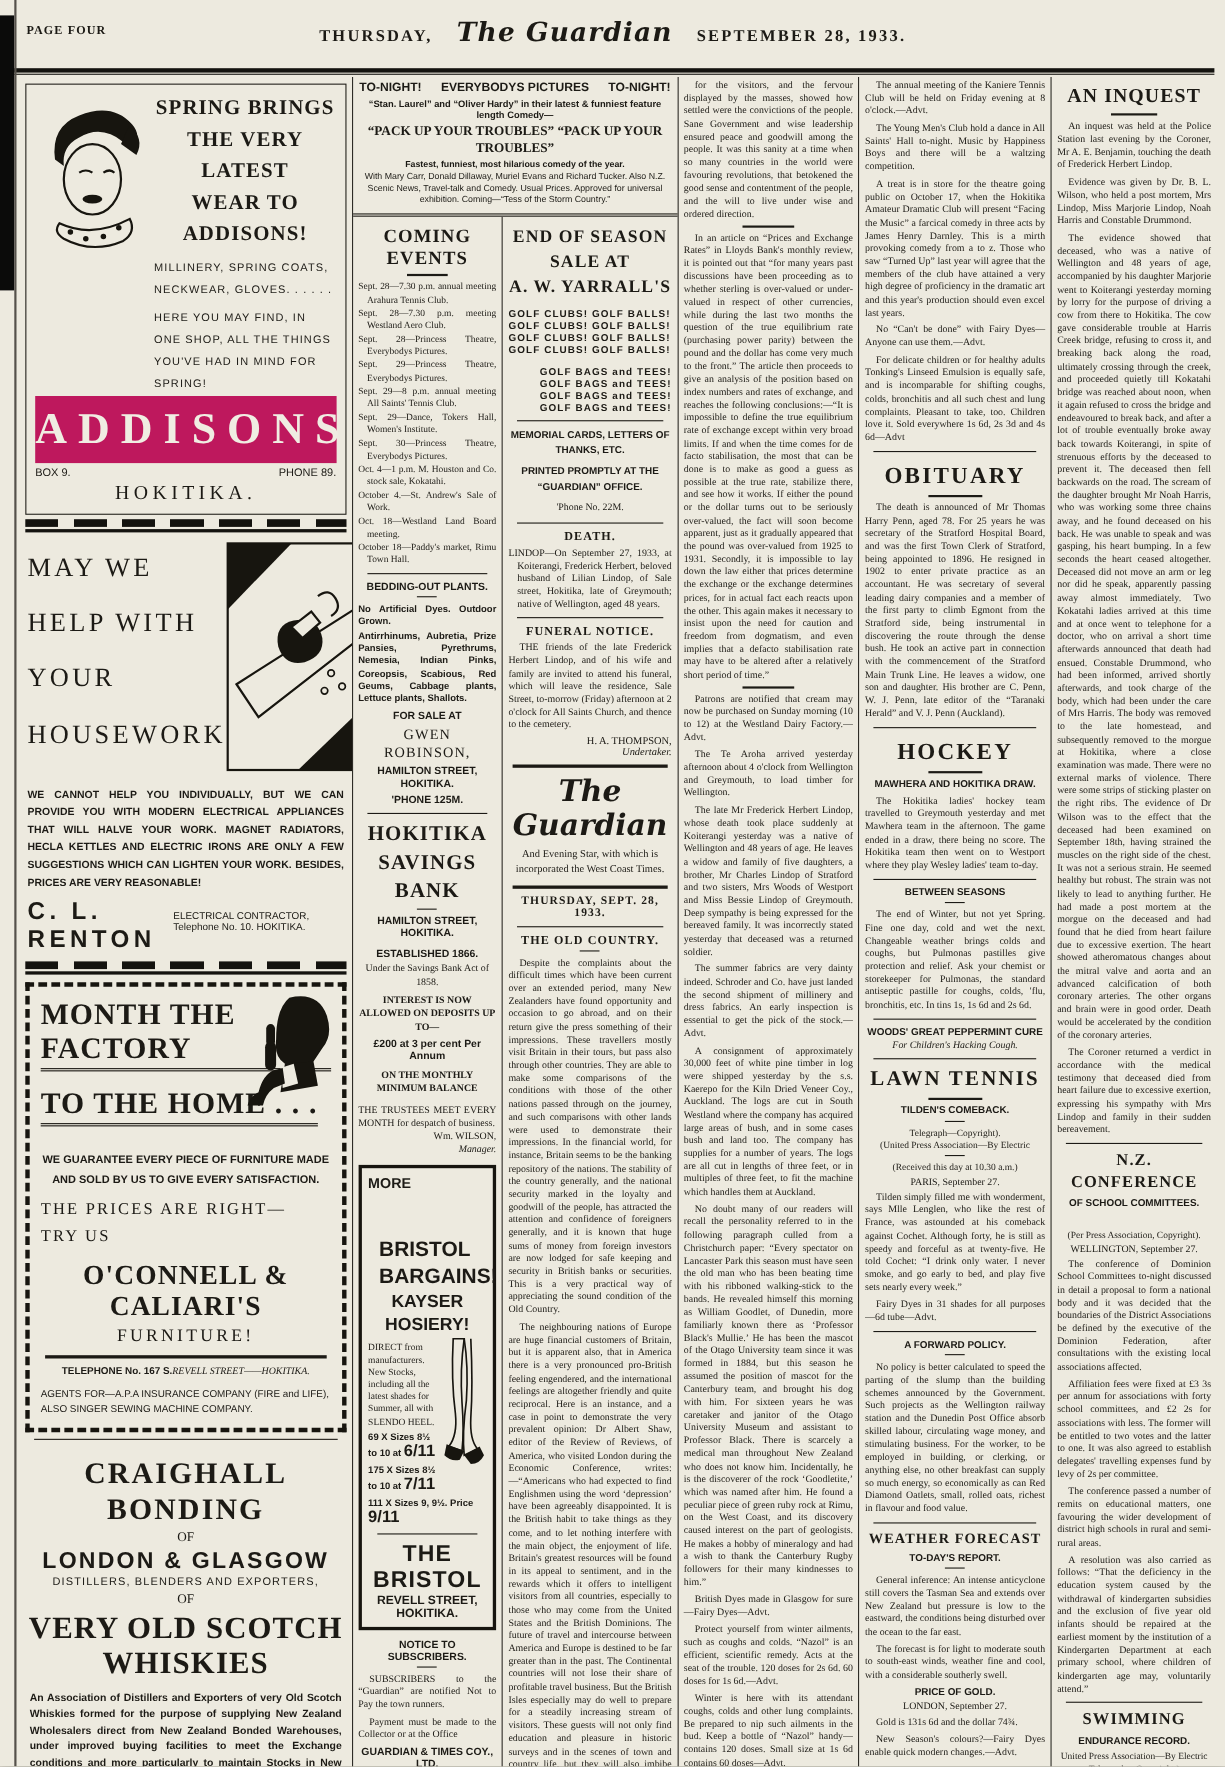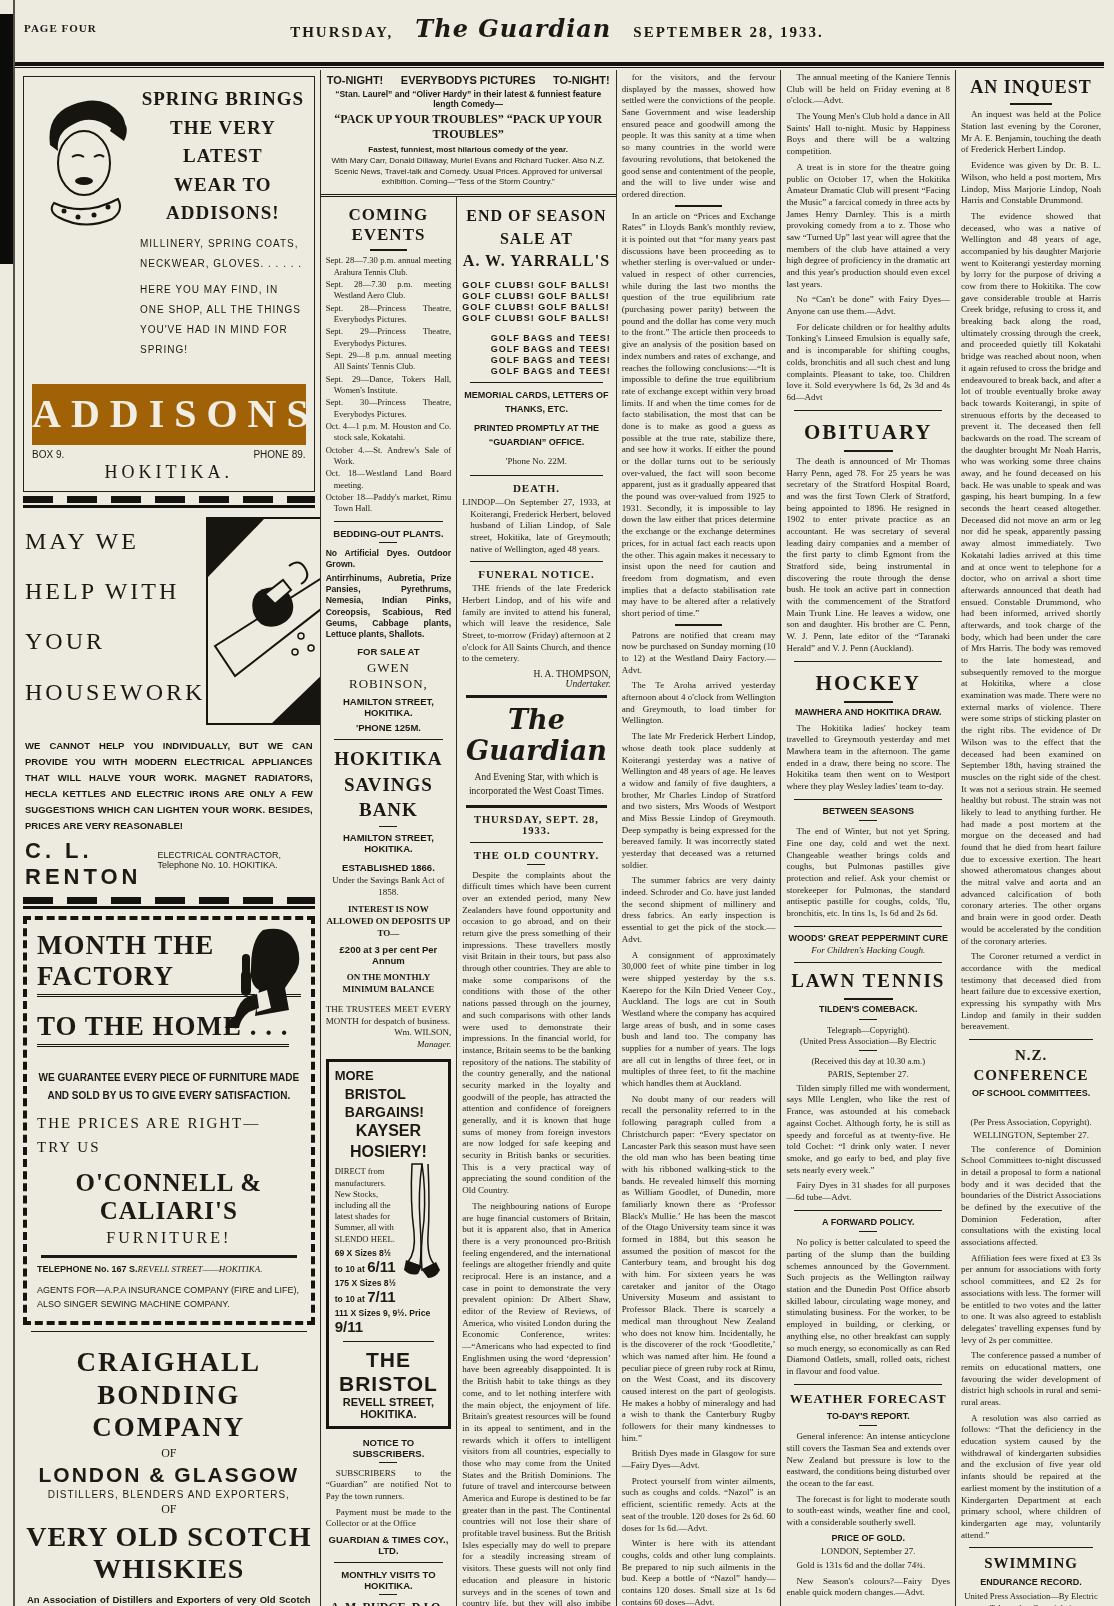--- a/index.html
+++ b/index.html
@@ -44,36 +44,36 @@
   .dash{width:18px;height:1px;background:#1c1a15;margin:3px auto 5px auto;}
 
   
   .ad-box{border:1px solid #24221c;margin:4px 0;padding:8px;position:relative;}
   .deco{height:13px;margin:3px 0;background:
       repeating-linear-gradient(90deg,#14130f 0 30px,transparent 30px 44px),
       linear-gradient(#14130f 0 0);background-size:100% 7px,100% 3px;
       background-position:0 0,0 9px;background-repeat:repeat-x,repeat-x;}
   .addisons-head{font-size:19px;font-weight:bold;letter-spacing:1px;line-height:1.5;text-align:center;}
   .addisons-sub{font-size:10px;font-family:"Liberation Sans",sans-serif;letter-spacing:1px;line-height:2;margin-top:6px;}
-  .addisons-name{background:#a16207;color:#f0ede2;text-align:center;font-size:40px;font-weight:bold;
-                 letter-spacing:10px;padding:6px 0 8px 0;margin-top:24px;font-family:"Liberation Serif",serif;}
+  .addisons-name{background:#be185d;color:#f0ede2;text-align:center;font-size:40px;font-weight:bold;
+                 letter-spacing:10px;padding:6px 0 8px 0;margin-top:0;font-family:"Liberation Serif",serif;}
   .addisons-foot{display:flex;justify-content:space-between;font-size:10px;font-family:"Liberation Sans",sans-serif;margin-top:4px;}
   .addisons-town{text-align:center;font-size:18px;letter-spacing:4px;margin-top:2px;}
   .hw-head{font-size:24px;letter-spacing:3px;line-height:2.1;}
   .hw-body{font-size:9.5px;font-family:"Liberation Sans",sans-serif;font-weight:bold;line-height:1.7;text-align:justify;margin-top:8px;}
   .renton{display:flex;align-items:baseline;margin-top:4px;}
   .renton-name{font-size:22px;letter-spacing:4px;font-family:"Liberation Sans",sans-serif;font-weight:bold;margin-right:10px;}
   .renton-info{font-size:9px;font-family:"Liberation Sans",sans-serif;}
   .fact-box{border:4px solid #17150f;border-style:dashed;margin:6px 0;padding:10px;}
   .fact-head{font-size:27px;font-weight:bold;letter-spacing:1px;border-bottom:3px double #17150f;display:inline-block;padding-bottom:2px;margin-bottom:14px;}
   .fact-body{font-size:10px;font-family:"Liberation Sans",sans-serif;font-weight:bold;text-align:center;line-height:1.8;margin-top:8px;}
   .fact-try{font-size:15px;letter-spacing:2px;text-align:left;margin-top:6px;line-height:1.6;}
   .oconnell{font-size:25px;font-weight:bold;text-align:center;letter-spacing:1px;margin-top:10px;}
   .furniture{font-size:16px;letter-spacing:3px;text-align:center;margin:4px 0 8px 0;}
-  .fact-foot{display:flex;justify-content:flex-start;font-size:9px;margin-top:4px;}
+  .fact-foot{display:flex;justify-content:center;font-size:9px;margin-top:4px;}
   .agents{font-size:9px;font-family:"Liberation Sans",sans-serif;text-align:left;margin-top:10px;line-height:1.5;}
   .craig-h1{font-size:27px;font-weight:bold;text-align:center;letter-spacing:2px;line-height:1.2;margin-top:14px;}
   .craig-of{font-size:12px;text-align:center;margin:2px 0;}
   .craig-h3{font-size:21px;font-weight:bold;text-align:center;letter-spacing:2px;font-family:"Liberation Sans",sans-serif;}
   .craig-h4{font-size:10px;text-align:center;font-family:"Liberation Sans",sans-serif;letter-spacing:1px;margin-top:2px;}
   .craig-h5{font-size:28px;font-weight:bold;text-align:center;letter-spacing:1px;margin:4px 0 8px 0;}
   .craig-body{font-size:9.5px;font-family:"Liberation Sans",sans-serif;font-weight:bold;text-align:justify;line-height:1.55;margin:0 4px 8px 4px;}
 
   
   .tonight{border-bottom:3px double #1c1a15;padding:4px 6px 6px 6px;}
@@ -235,21 +235,20 @@
           <span class="sans b">TELEPHONE No. 167 S.</span>
           <span style="font-style:italic;">REVELL STREET——HOKITIKA.</span>
         </div>
         <div class="agents">AGENTS FOR—A.P.A INSURANCE COMPANY (FIRE and LIFE), ALSO SINGER SEWING MACHINE COMPANY.</div>
       </div>
 
       <div class="rule"></div>
 
       <div>
         <div class="craig-h1">CRAIGHALL  BONDING</div>
-        <div class="craig-h1" style="margin-top:0;">COMPANY</div>
         <div class="craig-of">OF</div>
         <div class="craig-h3">LONDON &amp; GLASGOW</div>
         <div class="craig-h4">DISTILLERS, BLENDERS AND EXPORTERS,</div>
         <div class="craig-of">OF</div>
         <div class="craig-h5">VERY OLD SCOTCH WHISKIES</div>
         <div class="craig-body">An Association of Distillers and Exporters of very Old Scotch Whiskies formed for the purpose of supplying New Zealand Wholesalers direct from New Zealand Bonded Warehouses, under improved buying facilities to meet the Exchange conditions and more particularly to maintain Stocks in New Zealand Bonded Warehouses at Wellington, Auckland, Napier, Christchurch, Dunedin and the West Coast (S.I.)</div>
 
       </div>
     </div>
 
@@ -310,21 +309,21 @@
             <div class="body-txt c b" style="margin-top:6px;">INTEREST IS NOW ALLOWED ON DEPOSITS UP TO—</div>
             <div class="small-head" style="margin-top:5px;">£200 at 3 per cent Per Annum</div>
             <div class="body-txt c b" style="margin-top:6px;">ON THE MONTHLY MINIMUM BALANCE</div>
             <div class="body-txt" style="margin-top:8px;">THE TRUSTEES MEET EVERY MONTH for despatch of business.</div>
             <div class="body-txt r">Wm. WILSON,</div>
             <div class="body-txt r" style="font-style:italic;">Manager.</div>
           </div>
 
           <div class="bristol-box">
             <div class="bristol-h" style="font-size:13px;">MORE</div>
-            <div class="bristol-h" style="font-size:14px;padding-left:10px;">BRISTOL BARGAINS!</div>
+            <div class="bristol-h" style="font-size:19px;padding-left:10px;margin-top:40px;">BRISTOL BARGAINS!</div>
             <div class="bristol-h c" style="font-size:16px;">KAYSER</div>
             <div class="bristol-h c" style="font-size:16px;">HOSIERY!</div>
             <span class="legs">
               <svg width="42" height="120" viewBox="0 0 42 120">
                 <path d="M12 2 Q10 40 14 70 Q16 90 8 100 L20 104 Q22 86 20 60 Q18 30 22 2 Z" fill="none" stroke="#17150f" stroke-width="1.5"></path>
                 <path d="M28 2 Q30 44 28 74 Q27 94 34 102 L22 108 Q20 88 24 58 Q26 28 22 2" fill="none" stroke="#17150f" stroke-width="1.5"></path>
                 <path d="M6 98 L22 104 L18 112 Q10 114 4 108 Z" fill="#17150f"></path>
                 <path d="M36 100 L22 108 L28 116 Q36 116 40 108 Z" fill="#17150f"></path>
               </svg>
             </span>

